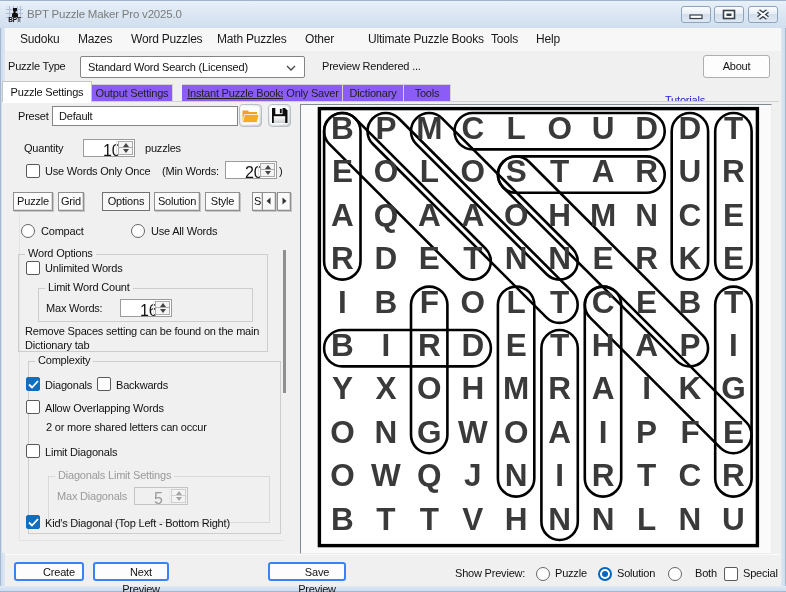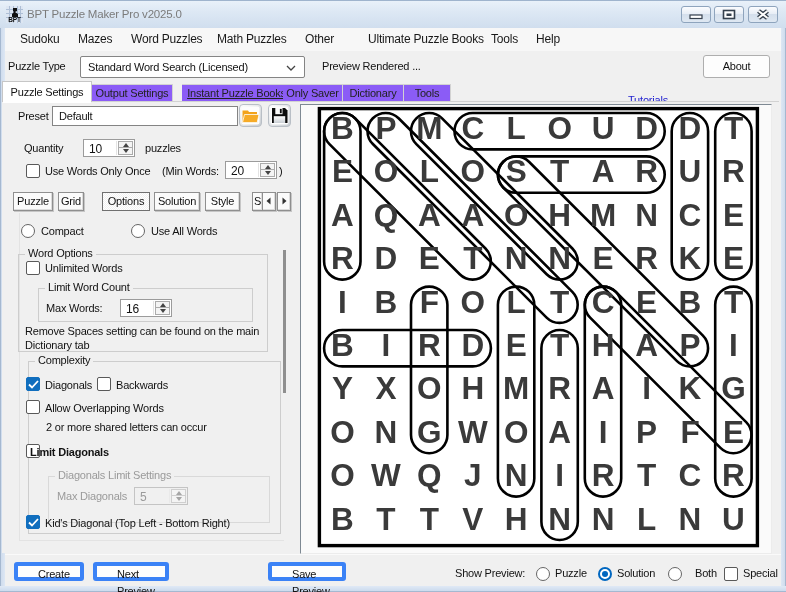--- a/index.html
+++ b/index.html
@@ -23,42 +23,42 @@
 
 .mtab { position:absolute; top:84px; height:18px; background:#8b5cf6; border:1px solid #d2d2d2; border-left:none; line-height:17px; text-align:center; color:#222; }
 #mtabsel { left:2px; top:81px; width:90px; height:21px; background:#ffffff; border:1px solid #c6c6c6; border-bottom:none; z-index:3; line-height:20px; text-align:center; position:absolute;}
 #tabline { left:2px; top:101px; width:777px; height:1px; background:#d2d2d2; }
 #pagebg { left:2px; top:102px; width:777px; height:451px; background:#f0f0f0; }
 #mtabsel2 { left:3px; top:101px; width:88px; height:2px; background:#ffffff; z-index:4; position:absolute;}
 
 label { position:absolute; }
 .tbox { position:absolute; background:#fff; border:1px solid #848484; }
 .spin { position:absolute; background:#fff; border:1px solid #9b9b9b; }
-.spin .v { position:absolute; left:5px; top:2px; font-size:12px; }
+.spin .v { position:absolute; left:19px; top:2px; font-size:16px; }
 .spin .btns { position:absolute; right:1px; top:1px; width:17px; bottom:1px; border-left:1px solid #e3e3e3; }
 .spin .up,.spin .dn { position:absolute; left:1px; right:0px; height:8px; background:#f4f4f4; border:1px solid #ababab; }
 .spin .up { top:0; } .spin .dn { bottom:0; }
 .arr { position:absolute; width:0; height:0; left:50%; top:50%; }
 .arr.u { border-left:3.5px solid transparent; border-right:3.5px solid transparent; border-bottom:4px solid #444; transform:translate(-50%,-50%); }
 .arr.d { border-left:3.5px solid transparent; border-right:3.5px solid transparent; border-top:4px solid #444; transform:translate(-50%,-50%); }
 .cb { position:absolute; width:14px; height:14px; background:#fff; border:1px solid #595959; border-radius:2px; }
 .cb.on { background:#106ebe; border-color:#106ebe; }
 .cb.on svg { position:absolute; left:1px; top:2px; }
 .rb { position:absolute; width:14px; height:14px; background:#fff; border:1px solid #666666; border-radius:50%; }
 .rb.on { border:2px solid #0067c0; }
 .rb.on::after { content:""; position:absolute; left:2px; top:2px; width:6px; height:6px; border-radius:50%; background:#0067c0; }
 .grp { position:absolute; border:1px solid #cdcdcd; }
 .grp .t { position:absolute; left:6px; top:-8px; background:#f0f0f0; padding:0 3px; }
 .grp.dis { border-color:#d9d9d9; }
 .gray { color:#9a9a9a; }
 
 .ibtn { position:absolute; top:192px; height:19px; background:#fbfbfb; border:1px solid #8f8f8f; box-shadow:inset -1px -1px 0 #dcdcdc, 1px 1px 0 rgba(120,120,120,0.35); text-align:center; line-height:17px; }
 #ibsel { background:repeating-conic-gradient(#ffffff 0 25%, #f1f1f1 0 50%); background-size:2px 2px; box-shadow:none; border:1px solid #707070; }
 
-.bbtn { position:absolute; background:#fdfdfd; border:4px solid #3b82f6; border-radius:3px; text-align:left;padding-left:20px; }
+.bbtn { position:absolute; background:#fdfdfd; border:2px solid #3b82f6; border-radius:3px; text-align:center;padding-left:20px; }
 
 #pvbox { left:300px; top:104px; width:472px; height:450px; background:#fafafa; border-top:1px solid #7e8993; border-left:1px solid #7e8993; border-right:1px solid #ececec; border-bottom:1px solid #ececec; }
 .vline { position:absolute; background:#8f8f8f; }
 a.lnk { color:#2424d0; text-decoration:underline; }
 </style>
 </head>
 <body>
 <div class="abs" id="titlebar"></div>
 <div class="abs" id="brdL"></div>
 <div class="abs" id="brdR"></div>
@@ -103,21 +103,21 @@
 <div class="mi" style="left:536px;">Help</div>
 
 <div class="abs" id="toolrow"></div>
 <label style="left:8px; top:60px;">Puzzle Type</label>
 <div class="abs" id="combo">Standard Word Search (Licensed)
   <svg width="10" height="6" style="position:absolute; right:8px; top:8px;">
       <path d="M1 1 L5 5 L9 1" fill="none" stroke="#444" stroke-width="1.3"></path>
     </svg>
 </div>
 <label style="left:322px; top:60px;">Preview Rendered ...</label>
-<a class="lnk abs" style="left:628px; top:60px;margin-top:34px;">Tutorials</a>
+<a class="lnk abs" style="left:665px; top:60px;margin-top:34px;">Tutorials</a>
 <div class="abs" id="aboutbtn">About</div>
 
 <div id="mtabsel">Puzzle Settings</div>
 <div class="mtab" style="left:92px; width:81px;">Output Settings</div>
 <div class="mtab" style="left:182px; width:110px;text-decoration:underline;">Instant Puzzle Books</div>
 <div class="mtab" style="left:283px; width:60px;">Only Saver</div>
 <div class="mtab" style="left:343px; width:61px;">Dictionary</div>
 <div class="mtab" style="left:404px; width:47px;">Tools</div>
 <div class="abs" id="tabline"></div>
 <div class="abs" id="pagebg"></div>
@@ -236,21 +236,21 @@
       <path d="M1 4.5 L4 7.5 L10 1" fill="none" stroke="#fff" stroke-width="1.8"></path>
     </svg>
   </div>
 <label style="left:45px; top:379px;">Diagonals</label>
 <div class="cb" style="left:97px; top:377px;"></div>
 <label style="left:116px; top:379px;">Backwards</label>
 <div class="cb" style="left:26px; top:400px;"></div>
 <label style="left:45px; top:402px;">Allow Overlapping Words</label>
 <label style="left:46px; top:421px;">2 or more shared letters can occur</label>
 <div class="cb" style="left:26px; top:444px;"></div>
-<label style="left:30px; top:446px;font-weight:bold;">Limit Diagonals</label>
+<label style="left:45px; top:446px;">Limit Diagonals</label>
 <div class="grp dis" style="left:48px; top:476px; width:222px; height:47px;">
     <span class="t gray">Diagonals Limit Settings</span>
   </div>
 <label class="gray" style="left:57px; top:490px;">Max Diagonals</label>
 <div class="spin" style="left:134px; top:487px; width:54px; height:18px; background:#f0f0f0; border-color:#c4c4c4;">
     <span class="v gray">5</span>
  <span class="btns" style="border-left-color:#e9e9e9;">
       <span class="up" style="border-color:#cfcfcf;">
         <i class="arr u" style="border-bottom-color:#a5a5a5;"></i>
       </span>

